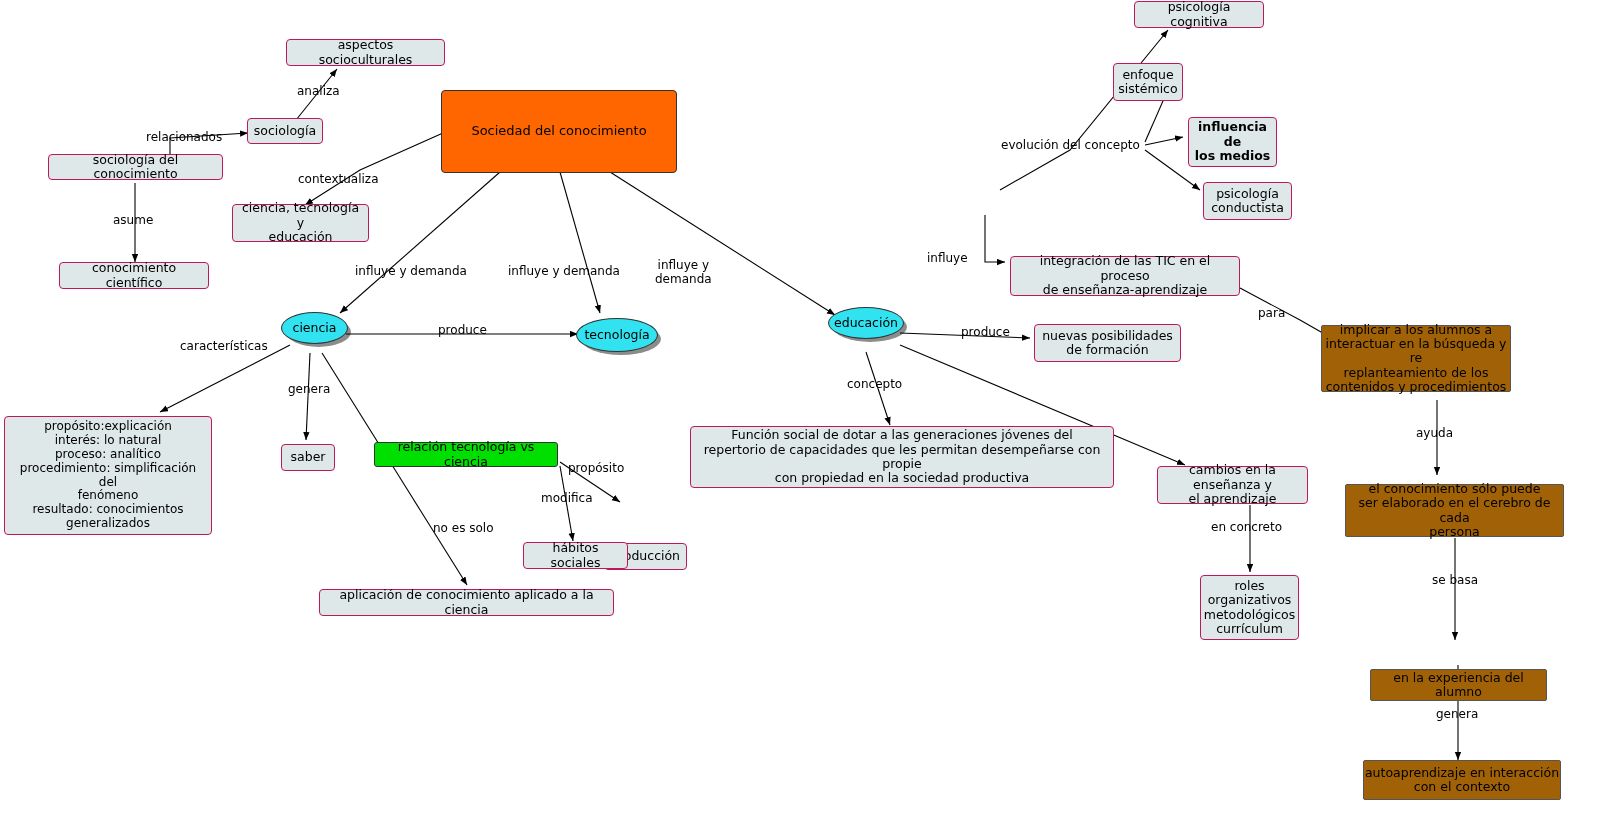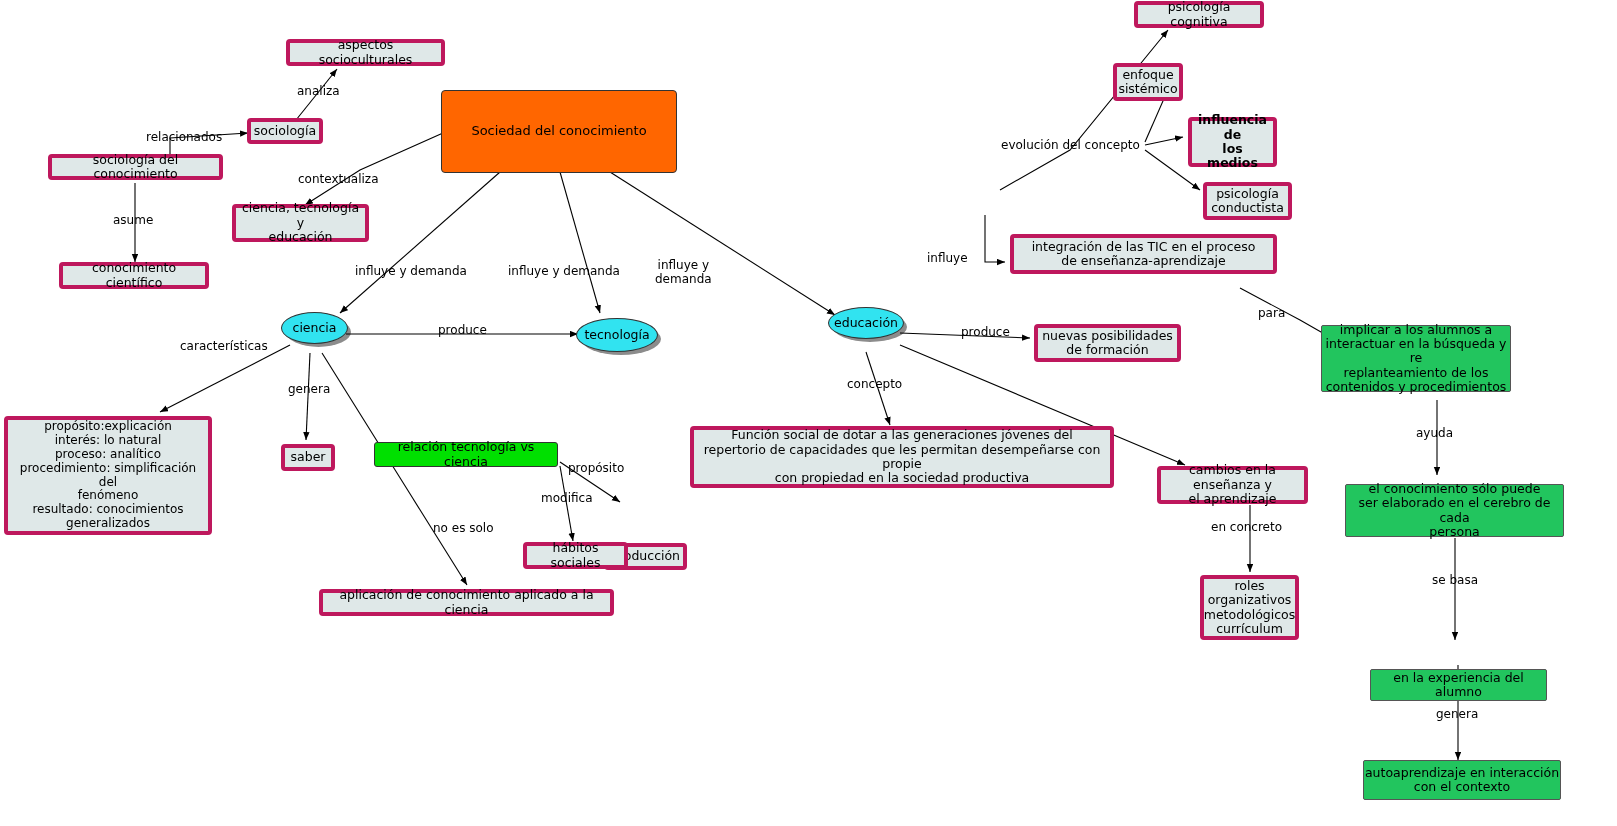--- a/index.html
+++ b/index.html
@@ -29,21 +29,21 @@
     position: absolute;
     box-sizing: border-box;
     display: flex;
     align-items: center;
     justify-content: center;
     text-align: center;
     line-height: 1.15;
     white-space: pre-line;
   }
   .box {
-    border: 4px solid #be185d;
+    border: 1px solid #be185d;
     border-radius: 4px;
     background: #dfe8e8;
     color: #000000;
     font-size: 12.5px;
     padding: 2px 4px;
   }
   .ellipse {
     border: 1px solid #333333;
     border-radius: 50%;
     background: #31e3f0;
@@ -69,21 +69,21 @@
   }
   .purple {
     background: #cc99ee;
     border: 1px solid #333333;
     color: #000000;
     font-size: 12.5px;
     border-radius: 3px;
   }
   .plain {
     border: 1px solid #555555;
-    background: #22c55e;
+    background: #a16207;
     color: #000000;
     font-size: 12.5px;
     border-radius: 2px;
   }
   .edge-label {
     position: absolute;
     font-size: 12px;
     color: #000000;
     background: transparent;
     white-space: pre-line;
@@ -182,21 +182,21 @@
   <div class="node green" style="left:374px; top:442px; width:184px; height:25px;">relación tecnología vs ciencia</div>
   <div class="node box" style="left:604px; top:503px; width:83px; height:27px;margin-top:40px;">producción</div>
   <div class="node box" style="left:523px; top:542px; width:105px; height:27px;">hábitos sociales</div>
   <div class="node box" style="left:319px; top:589px; width:295px; height:27px;">aplicación de conocimiento aplicado a la ciencia</div>
 
   <div class="node box" style="left:690px; top:426px; width:424px; height:62px;">Función social de dotar a las generaciones jóvenes del
 repertorio de capacidades que les permitan desempeñarse con propie
 con propiedad en la sociedad productiva</div>
   <div class="node box" style="left:1034px; top:324px; width:147px; height:38px;">nuevas posibilidades
 de formación</div>
-  <div class="node box" style="left:1010px; top:234px; width:267px; height:40px;">integración de las TIC en el proceso
+  <div class="node box" style="left:1010px; top:256px; width:230px; height:40px;">integración de las TIC en el proceso
 de enseñanza-aprendizaje</div>
 
   <div class="node box" style="left:1134px; top:1px; width:130px; height:27px;">psicología cognitiva</div>
   <div class="node box" style="left:1113px; top:63px; width:70px; height:38px;">enfoque
 sistémico</div>
   <div class="node box" style="left:1188px; top:117px; width:89px; height:50px;font-weight:bold;">influencia de
 los medios</div>
   <div class="node box" style="left:1203px; top:182px; width:89px; height:38px;">psicología
 conductista</div>
 

